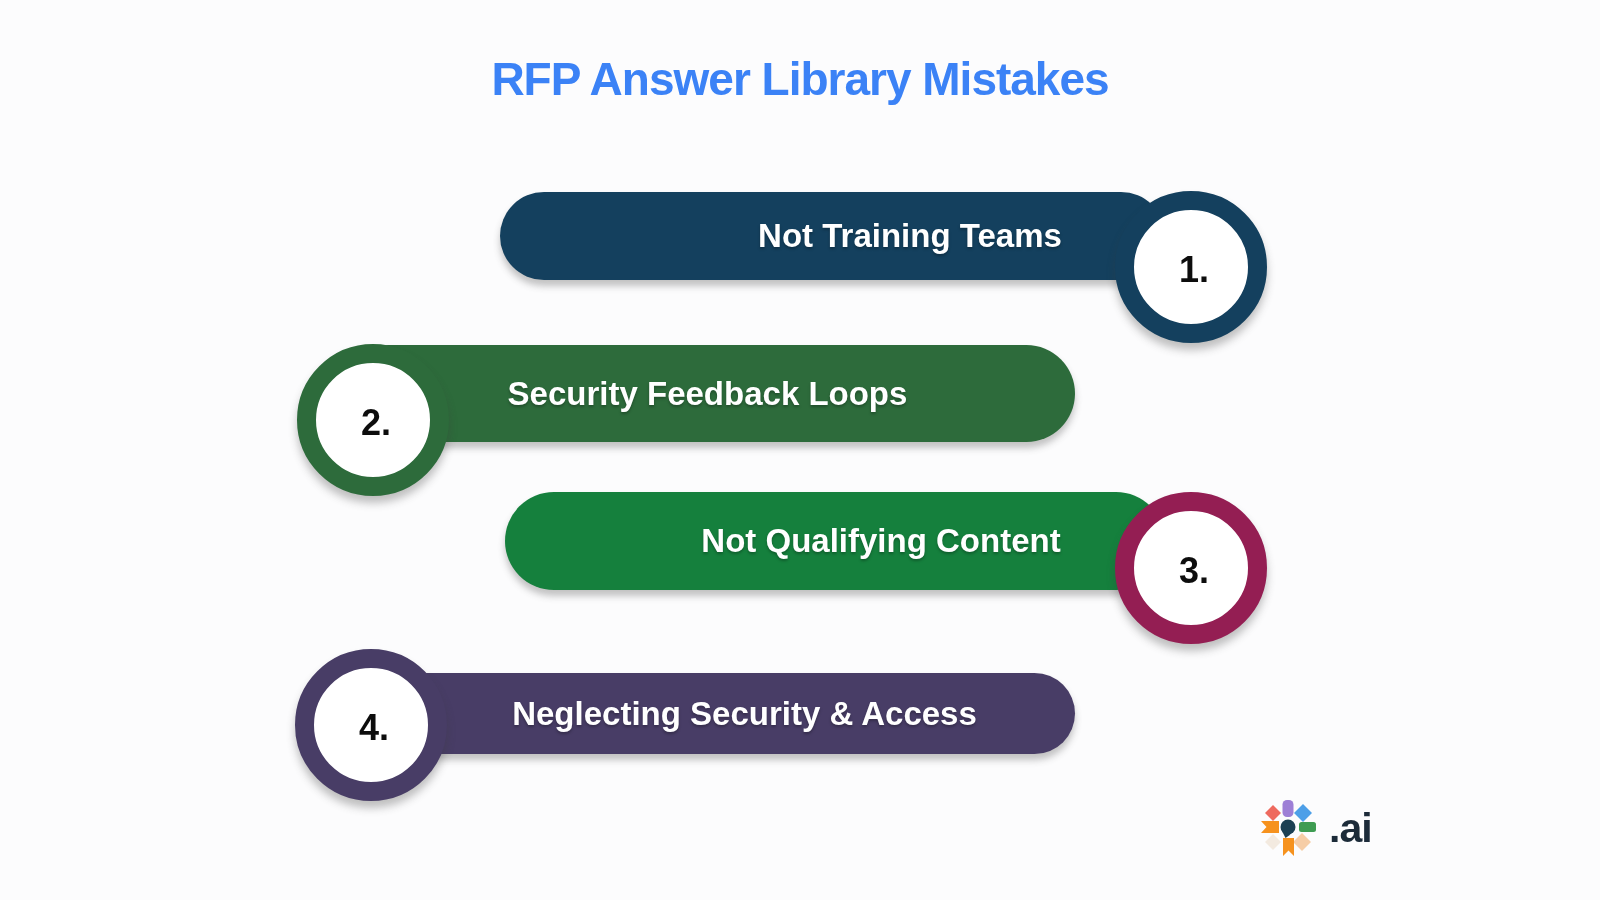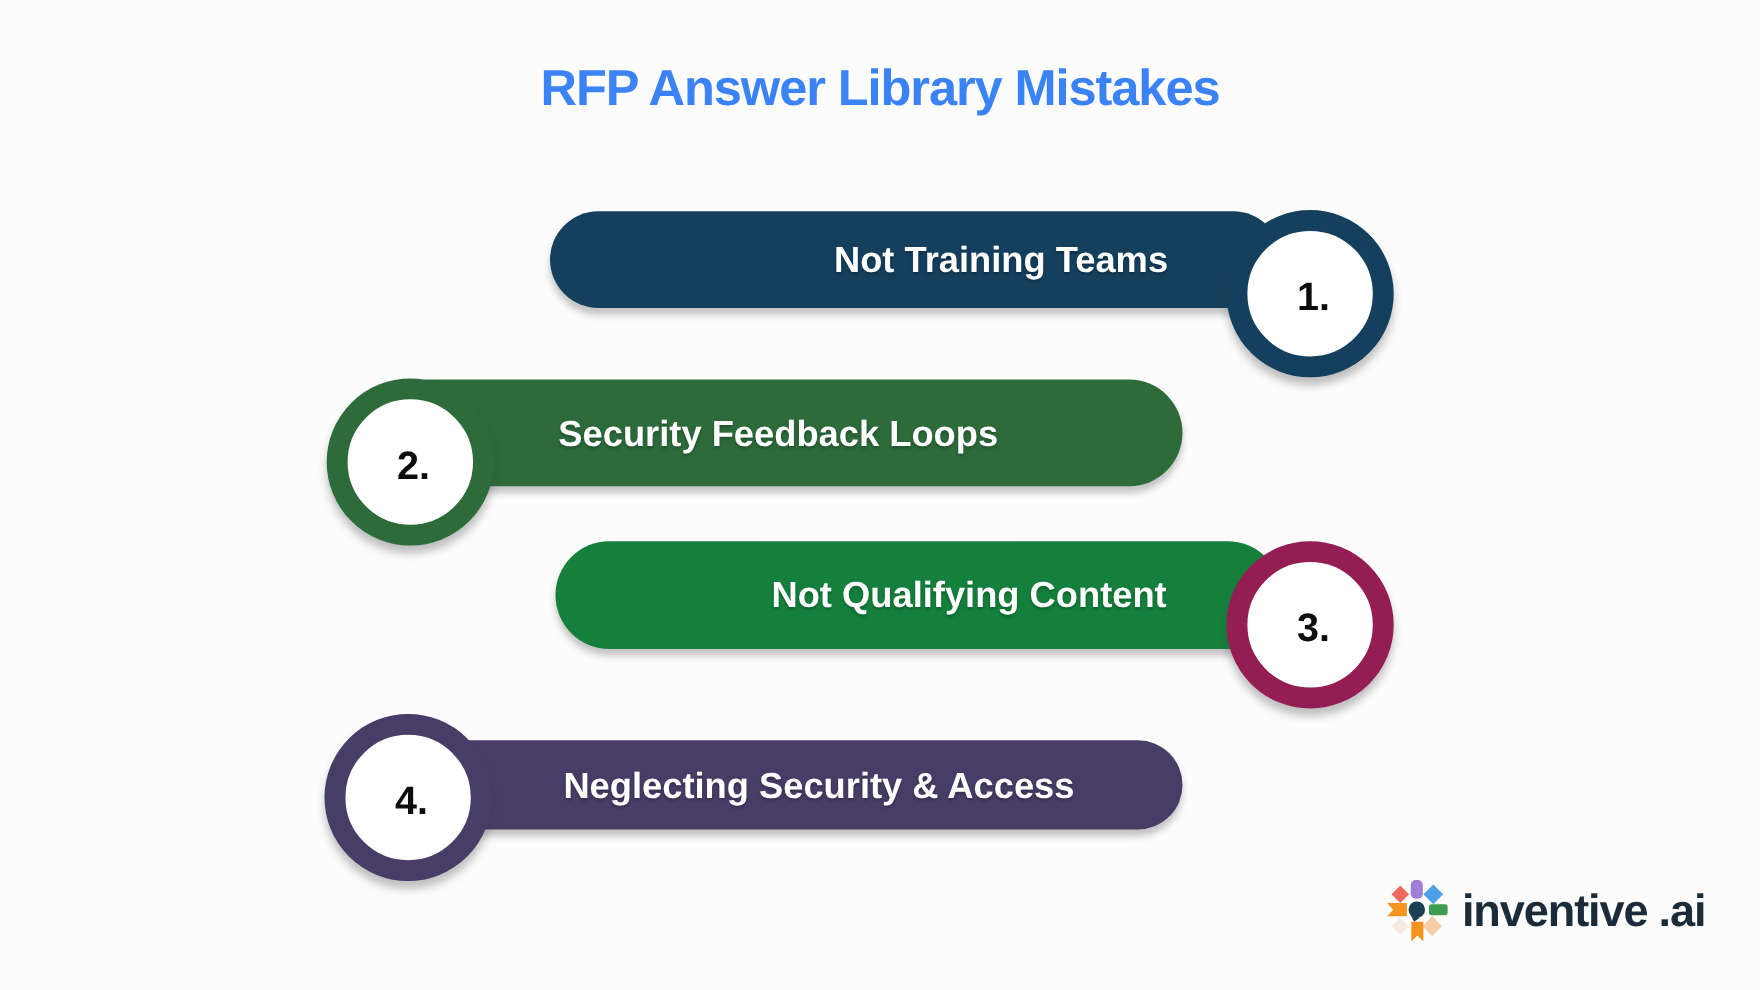--- a/index.html
+++ b/index.html
@@ -118,18 +118,17 @@
       <polygon points="17,40 25,48 17,56 9,48" fill="#F3EAE0"></polygon>
 
       <path d="M23 27 v12 h-18 l5.5,-6 l-5.5,-6 z" fill="#F6921E"></path>
 
       <polygon points="17,11 25,19 17,27 9,19" fill="#EE6A5F"></polygon>
 
       <circle cx="32" cy="33" r="7.5" fill="#1C4053"></circle>
       <path d="M26 37 l3.5,7 l5,-3.5 z" fill="#1C4053"></path>
     </svg>
     <span class="logo-text" style="color: rgb(28, 43, 57);">
-      <span>inventive</span>
         <span>.ai</span>
     </span>
   </div>
 
 </div>
 
 </body></html>

